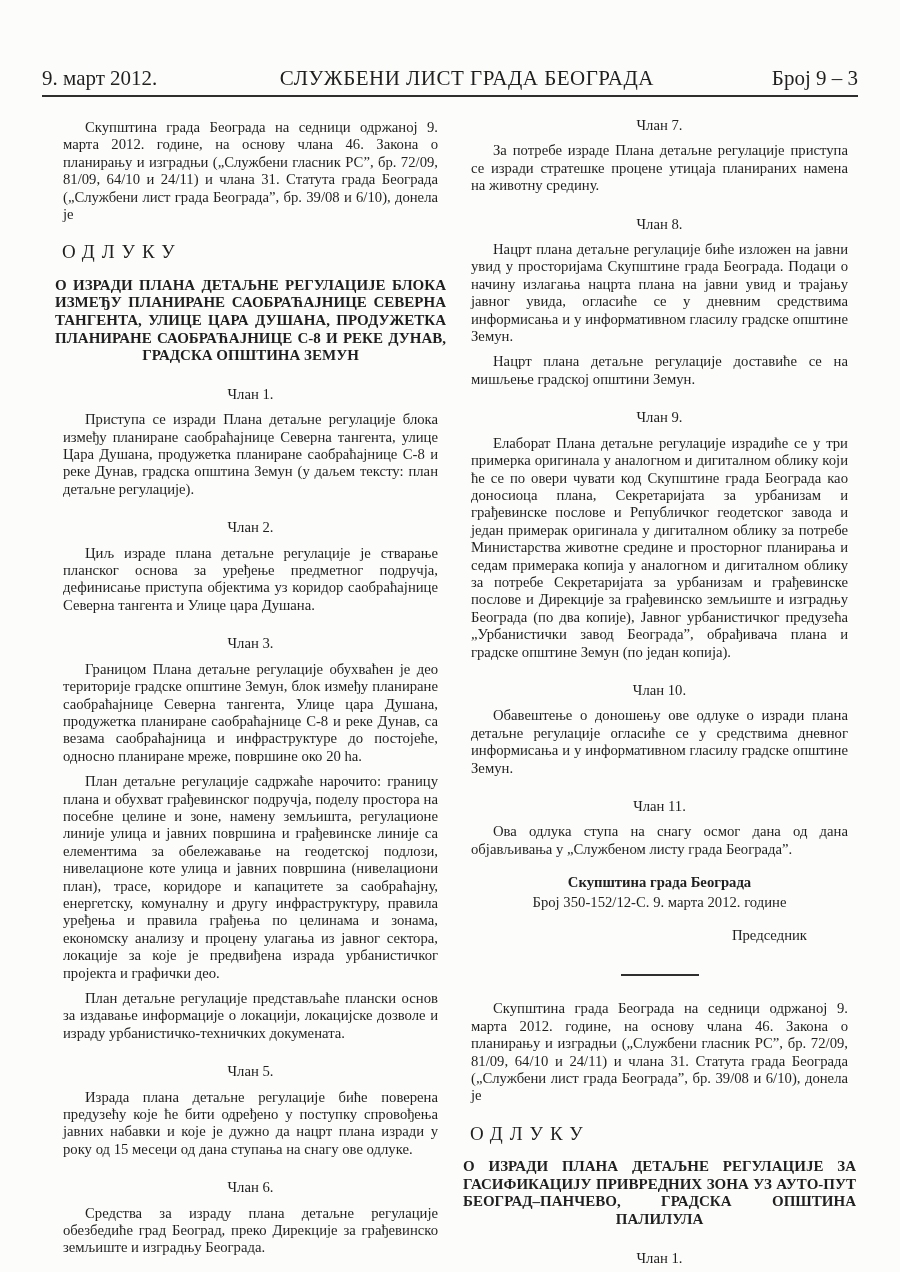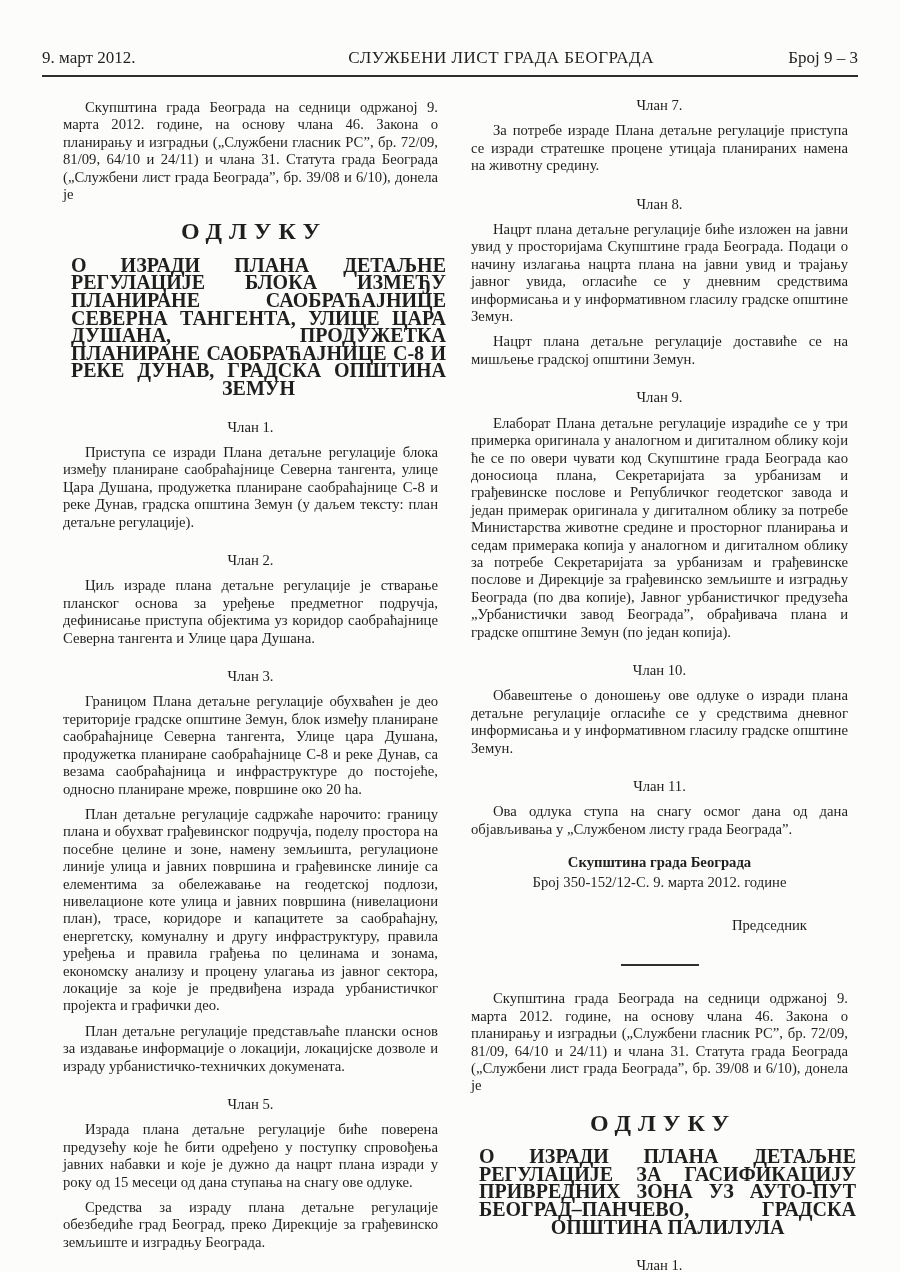--- a/index.html
+++ b/index.html
@@ -13,24 +13,24 @@
     position:relative;
     width:900px;height:1272px;
     background:var(--paper);
     overflow:hidden;
     font-family:"Liberation Serif","DejaVu Serif",serif;
     color:var(--ink);
     box-sizing:border-box;
   }
   .header{
     margin:0 42px;
-    padding-top:48px;
+    padding-top:68px;
     display:flex;
     align-items:baseline;
-    font-size:17px;
+    font-size:21px;
     line-height:20px;
   }
   .header .h-date{flex:1;text-align:left;}
   .header .h-title{flex:2;text-align:right;letter-spacing:0.5px;}
   .header .h-issue{flex:1;text-align:right;}
   .header-rule{
     margin:7px 42px 0 42px;
     border-top:2.5px solid var(--rule);
     height:0;
   }
@@ -50,48 +50,47 @@
     text-indent:22px;
     text-align:justify;
   }
   .blk-article-heading{
     margin:21px 0 8px 0;
     text-align:center;
   }
   .column > .blk-article-heading:first-child{margin-top:6px;}
   .blk-decision-word{
     margin:20px 0 16px 0;
-    text-align:center;
-    font-weight:bold;
-    font-size:24px;
+    font-weight:normal;
+    font-size:19px;
     letter-spacing:7px;
     text-indent:7px; 
   }
   .blk-decision-title{
     font-weight:bold;
-    font-size:20px;
+    font-size:15px;
     line-height:17.6px;
     text-align:justify;
     text-align-last:center;
     -moz-text-align-last:center;
-    margin:0 0 6px 16px;
+    margin:0 0 6px 0;
   }
   .blk-signature-org{
     font-weight:bold;
     text-align:center;
     margin:16px 0 0 0;
   }
   .blk-signature-ref{
     text-align:center;
     margin:2px 0 0 0;
   }
   .blk-signature-role{
     text-align:right;
     padding-right:49px;
-    margin:26px 0 0 0;
+    margin:16px 0 0 0;
   }
   .blk-signature-name{
     font-weight:bold;
     text-align:right;
     padding-right:8px;
     margin:1px 0 0 0;
   }
   .blk-divider{
     width:78px;
     margin:30px auto 24px auto;
@@ -118,20 +117,21 @@
         <div class="blk-article-heading">Члан 1.</div>
         <p class="blk-paragraph">Приступа се изради Плана детаљне регулације блока између планиране саобраћајнице Северна тангента, улице Цара Душана, продужетка планиране саобраћајнице С-8 и реке Дунав, градска општина Земун (у даљем тексту: план детаљне регулације).</p>
         <div class="blk-article-heading">Члан 2.</div>
         <p class="blk-paragraph">Циљ израде плана детаљне регулације је стварање планског основа за уређење предметног подручја, дефинисање приступа објектима уз коридор саобраћајнице Северна тангента и Улице цара Душана.</p>
         <div class="blk-article-heading">Члан 3.</div>
         <p class="blk-paragraph">Границом Плана детаљне регулације обухваћен је део територије градске општине Земун, блок између планиране саобраћајнице Северна тангента, Улице цара Душана, продужетка планиране саобраћајнице С-8 и реке Дунав, са везама саобраћајница и инфраструктуре до постојеће, односно планиране мреже, површине око 20 ha.</p>
         <p class="blk-paragraph">План детаљне регулације садржаће нарочито: границу плана и обухват грађевинског подручја, поделу простора на посебне целине и зоне, намену земљишта, регулационе линије улица и јавних површина и грађевинске линије са елементима за обележавање на геодетској подлози, нивелационе коте улица и јавних површина (нивелациони план), трасе, коридоре и капацитете за саобраћајну, енергетску, комуналну и другу инфраструктуру, правила уређења и правила грађења по целинама и зонама, економску анализу и процену улагања из јавног сектора, локације за које је предвиђена израда урбанистичког пројекта и графички део.</p>
         <p class="blk-paragraph">План детаљне регулације представљаће плански основ за издавање информације о локацији, локацијске дозволе и израду урбанистичко-техничких докумената.</p>
         <div class="blk-article-heading">Члан 5.</div>
         <p class="blk-paragraph">Израда плана детаљне регулације биће поверена предузећу које ће бити одређено у поступку спровођења јавних набавки и које је дужно да нацрт плана изради у року од 15 месеци од дана ступања на снагу ове одлуке.</p>
+        <div class="blk-article-heading">Члан 6.</div>
         <p class="blk-paragraph">Средства за израду плана детаљне регулације обезбедиће град Београд, преко Дирекције за грађевинско земљиште и изградњу Београда.</p>
       </div>
     <div class="column col-right">
         <div class="blk-article-heading">Члан 7.</div>
         <p class="blk-paragraph">За потребе израде Плана детаљне регулације приступа се изради стратешке процене утицаја планираних намена на животну средину.</p>
         <div class="blk-article-heading">Члан 8.</div>
         <p class="blk-paragraph">Нацрт плана детаљне регулације биће изложен на јавни увид у просторијама Скупштине града Београда. Подаци о начину излагања нацрта плана на јавни увид и трајању јавног увида, огласиће се у дневним средствима информисања и у информативном гласилу градске општине Земун.</p>
         <p class="blk-paragraph">Нацрт плана детаљне регулације доставиће се на мишљење градској општини Земун.</p>
         <div class="blk-article-heading">Члан 9.</div>
         <p class="blk-paragraph">Елаборат Плана детаљне регулације израдиће се у три примерка оригинала у аналогном и дигиталном облику који ће се по овери чувати код Скупштине града Београда као доносиоца плана, Секретаријата за урбанизам и грађевинске послове и Републичког геодетског завода и један примерак оригинала у дигиталном облику за потребе Министарства животне средине и просторног планирања и седам примерака копија у аналогном и дигиталном облику за потребе Секретаријата за урбанизам и грађевинске послове и Дирекције за грађевинско земљиште и изградњу Београда (по два копије), Јавног урбанистичког предузећа „Урбанистички завод Београда”, обрађивача плана и градске општине Земун (по један копија).</p>

